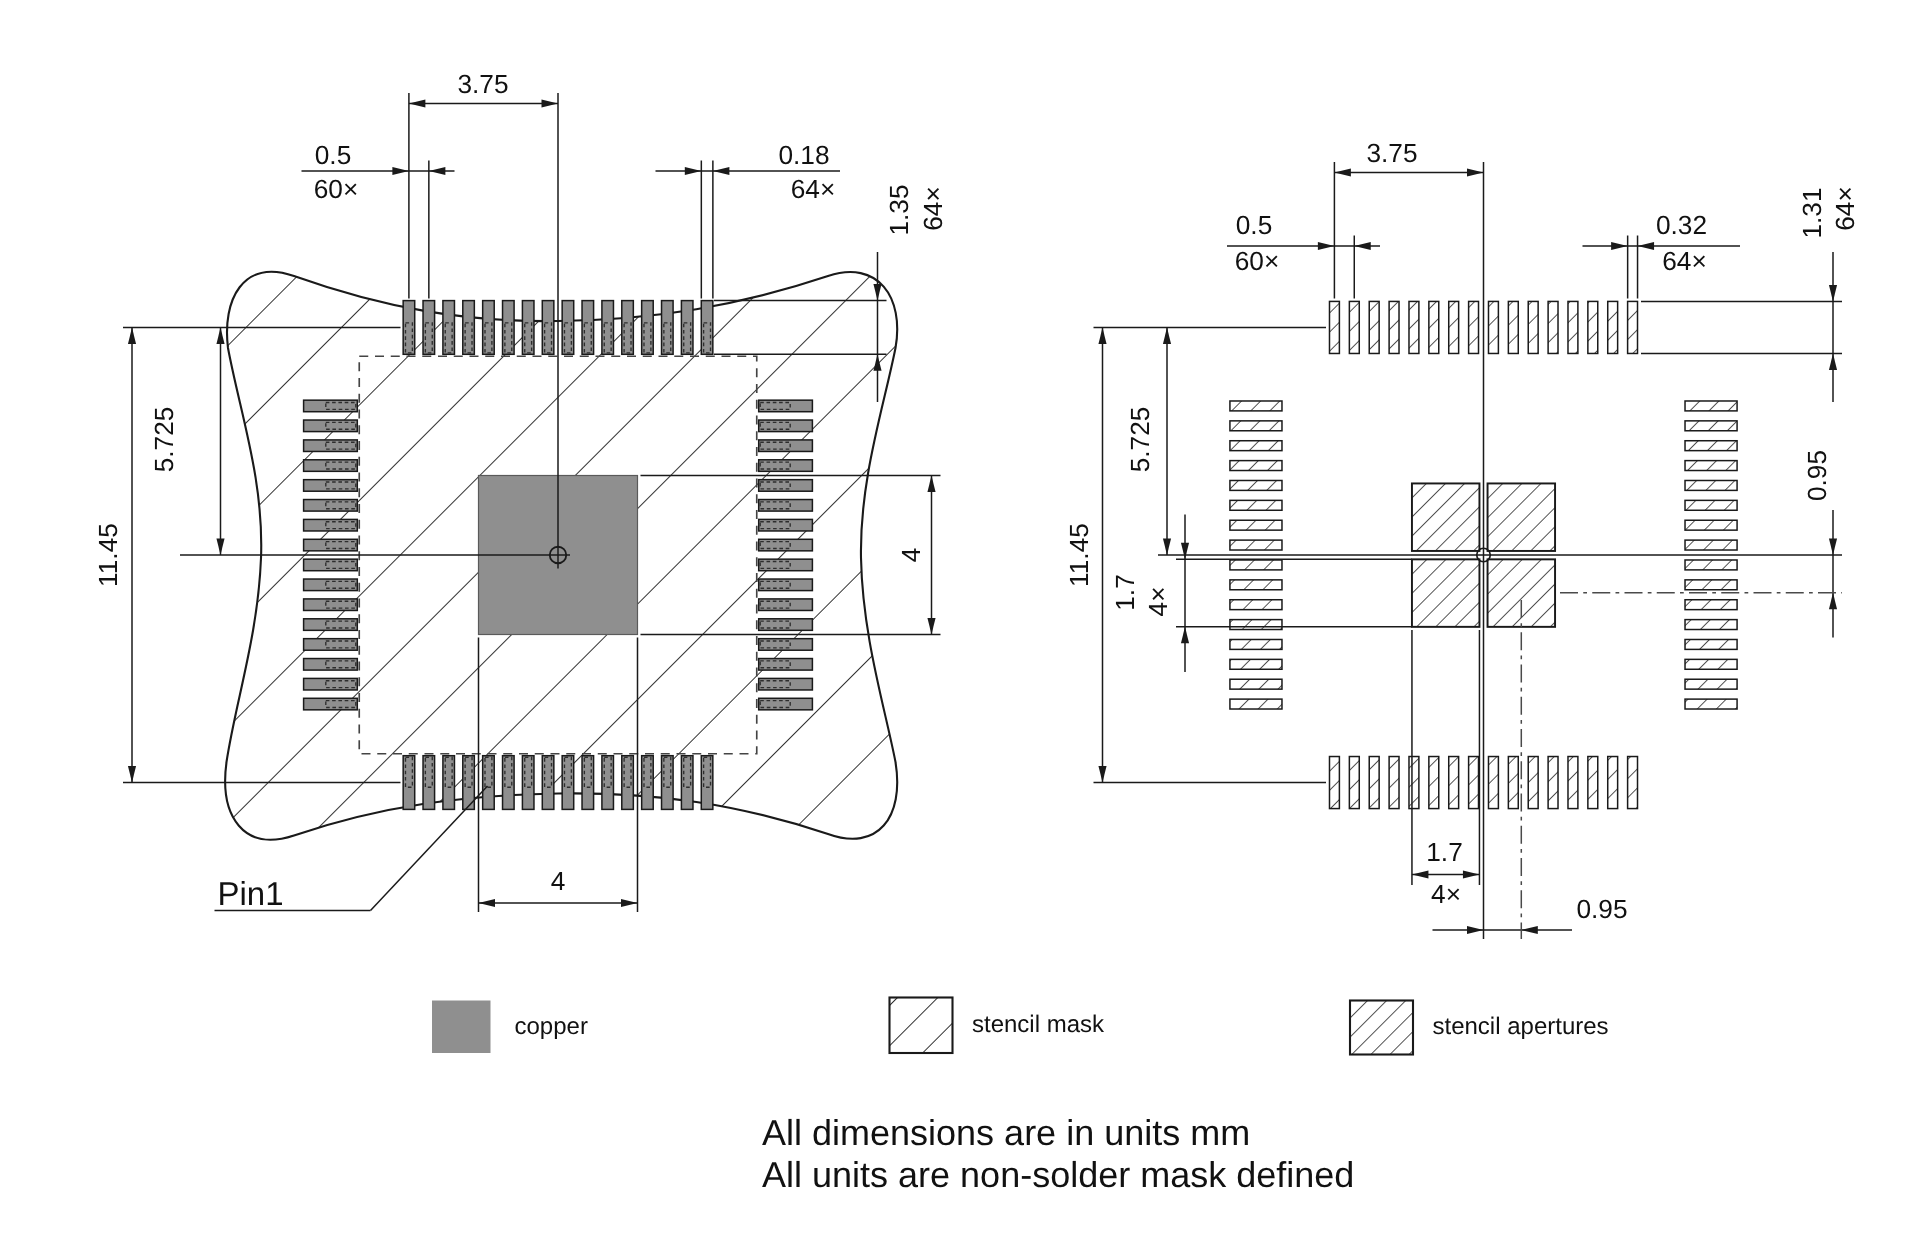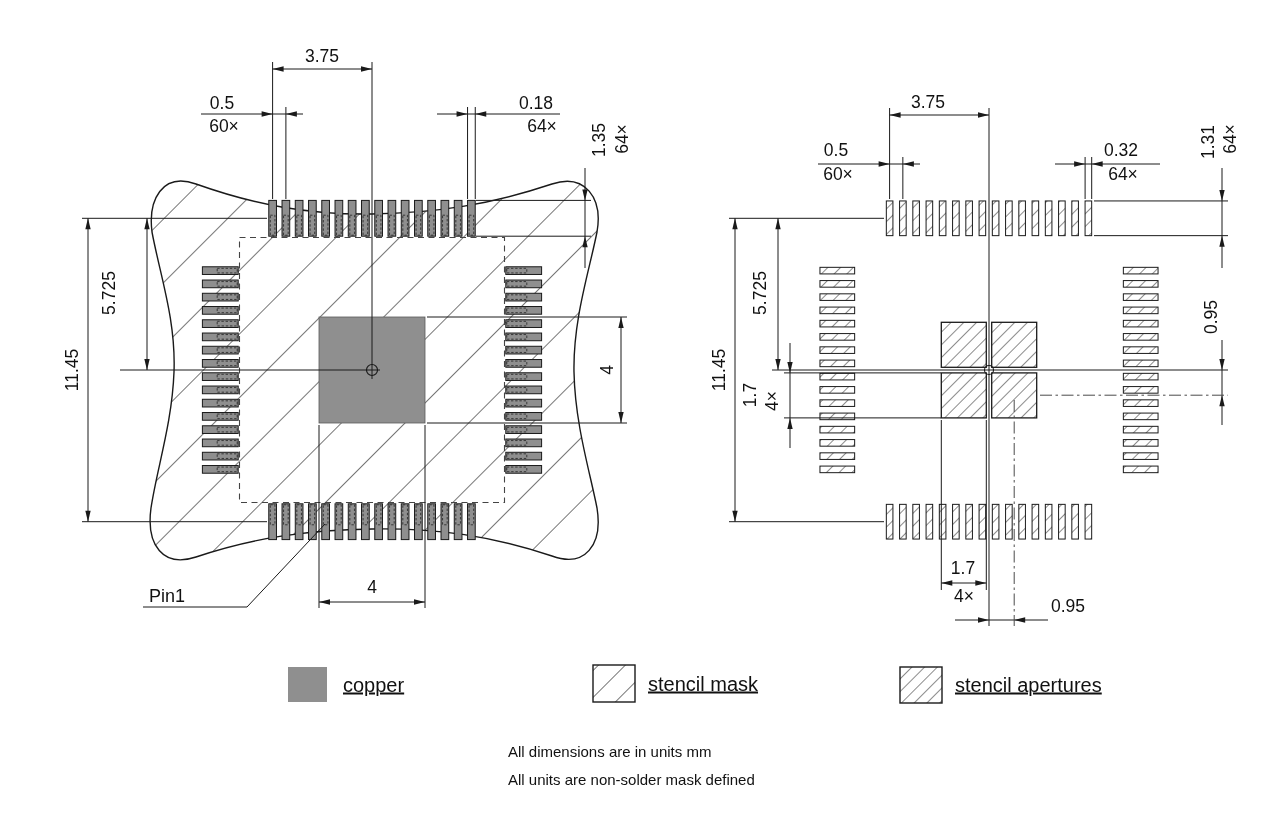--- a/index.html
+++ b/index.html
@@ -2,22 +2,22 @@
 <html><head>
 <meta charset="utf-8">
 <style>
   html,body{margin:0;padding:0;background:#fff;}
   body{width:1280px;height:833px;position:relative;overflow:hidden;
        font-family:"Liberation Sans",sans-serif;color:#111;}
   #drawing{position:absolute;left:0;top:0;}
   .dim{position:absolute;transform:translate(-50%,-50%);font-size:17.5px;
        line-height:1;white-space:nowrap;color:#111;}
   .rot{transform:translate(-50%,-50%) rotate(-90deg);}
-  .legend-label{position:absolute;transform:translateY(-50%);font-size:20px;text-decoration:underline;}
-  .note{position:absolute;font-size:15px;line-height:1;}
+  .legend-label{position:absolute;transform:translateY(-50%);font-size:16px;}
+  .note{position:absolute;font-size:24px;line-height:1;}
 </style>
 </head>
 <body>
 
 <svg id="drawing" width="1280" height="833" viewBox="0 0 1280 833">
   <defs>
     <pattern id="hSparse" width="45" height="45" patternUnits="userSpaceOnUse" patternTransform="rotate(45)">
       <line x1="0" y1="0" x2="0" y2="45" stroke="#1a1a1a" stroke-width="1.2"></line>
     </pattern>
     <pattern id="hDense" width="9" height="9" patternUnits="userSpaceOnUse" patternTransform="rotate(45)">
@@ -482,21 +482,21 @@
 <div class="dim" style="left:222px;top:104px">0.5</div>
 <div class="dim" style="left:224px;top:127px">60×</div>
 <div class="dim" style="left:536px;top:104px">0.18</div>
 <div class="dim" style="left:542px;top:127px">64×</div>
 <div class="dim rot" style="left:600px;top:140px">1.35</div>
 <div class="dim rot" style="left:623px;top:139px">64×</div>
 <div class="dim rot" style="left:110px;top:293px">5.725</div>
 <div class="dim rot" style="left:73px;top:370px">11.45</div>
 <div class="dim rot" style="left:608px;top:370px">4</div>
 <div class="dim" style="left:372px;top:588px">4</div>
-<div class="dim" style="left:167px;top:596px;font-size:18px">Pin1</div>
+<div class="dim" style="left:167px;top:596px;font-size:22px">Pin1</div>
 
 <div class="dim" style="left:928px;top:103px">3.75</div>
 <div class="dim" style="left:836px;top:151px">0.5</div>
 <div class="dim" style="left:838px;top:175px">60×</div>
 <div class="dim" style="left:1121px;top:151px">0.32</div>
 <div class="dim" style="left:1123px;top:175px">64×</div>
 <div class="dim rot" style="left:1209px;top:142px">1.31</div>
 <div class="dim rot" style="left:1231px;top:139px">64×</div>
 <div class="dim rot" style="left:761px;top:293px">5.725</div>
 <div class="dim rot" style="left:720px;top:370px">11.45</div>

